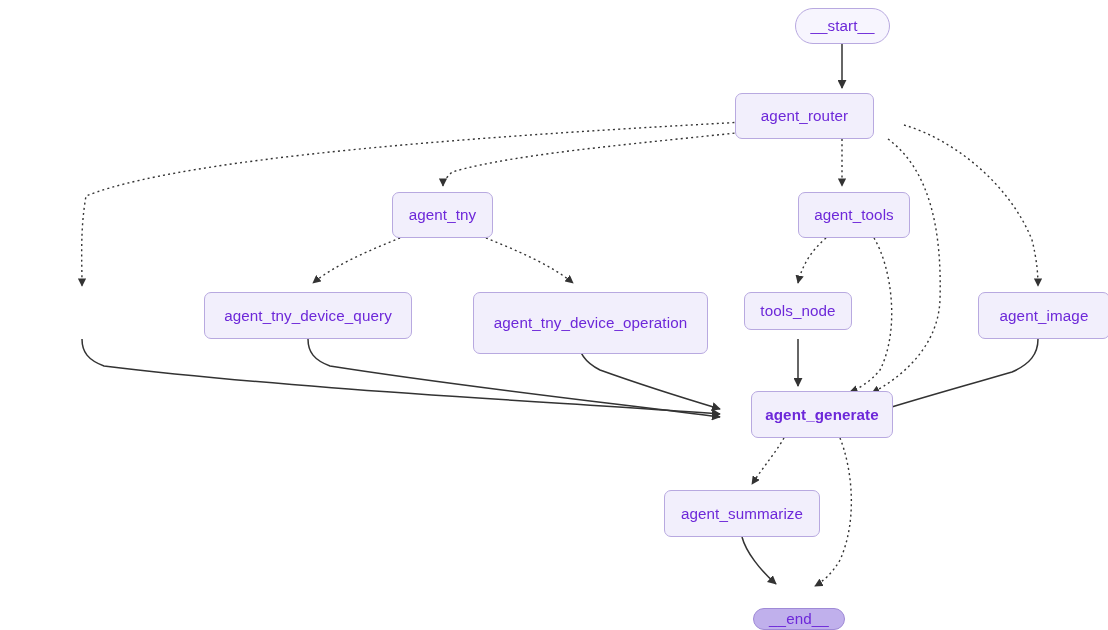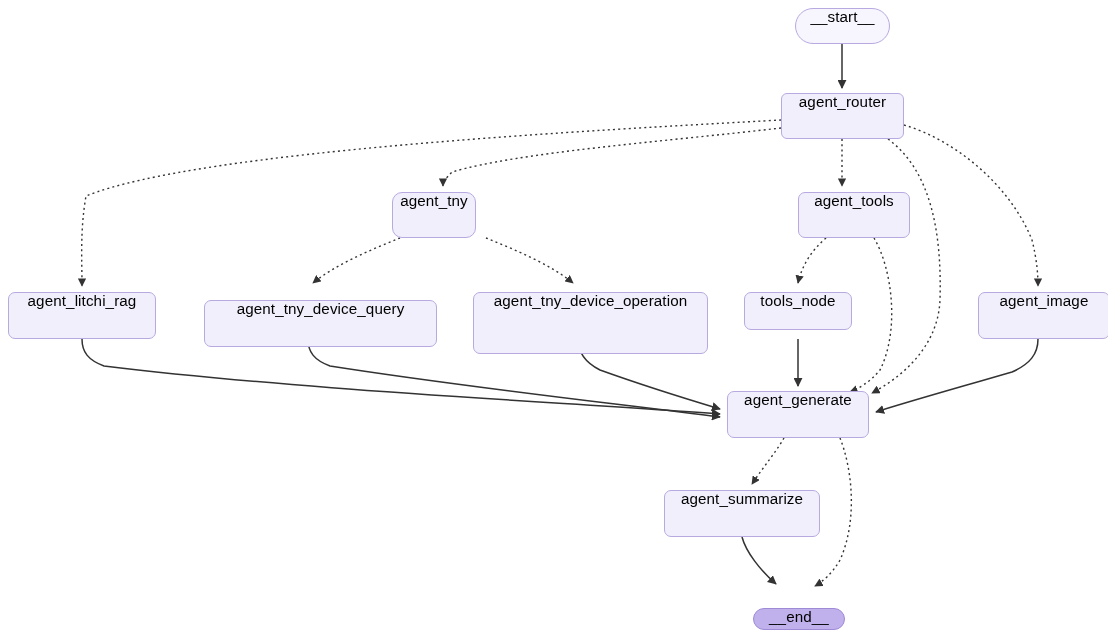--- a/index.html
+++ b/index.html
@@ -25,25 +25,26 @@
     left: 0;
     top: 0;
     width: 1108px;
     height: 630px;
     pointer-events: none;
   }
   .node {
     position: absolute;
     box-sizing: border-box;
     display: flex;
+    align-items: center;
     justify-content: center;
     background: #f2effc;
     border: 1.1px solid #b8a9e0;
     border-radius: 7px;
-    color: #000000;
+    color: #6d28d9;
     font-size: 15.2px;
     font-family: "Liberation Sans", sans-serif;
     letter-spacing: 0.1px;
     white-space: nowrap;
     line-height: 1;
   }
   .node.terminal {
     border-radius: 22px;
     background: #f7f5fe;
     border-color: #b8a9e0;
@@ -87,45 +88,42 @@
         <path d="M1038,339 C1038,354 1030,364 1012,372 C950,390 900,404 876,412" fill="none" stroke="#333333" stroke-width="1.5" marker-end="url(#arrowhead)"></path>
         <path d="M784,438 C776,452 764,466 752,484" fill="none" stroke="#333333" stroke-width="1.4" stroke-dasharray="2,3.2" marker-end="url(#arrowhead)"></path>
         <path d="M840,438 C852,468 858,520 840,560 C832,574 822,582 815,586" fill="none" stroke="#333333" stroke-width="1.4" stroke-dasharray="2,3.2" marker-end="url(#arrowhead)"></path>
         <path d="M742,537 C746,552 760,570 776,584" fill="none" stroke="#333333" stroke-width="1.5" marker-end="url(#arrowhead)"></path>
       </g>
   </svg>
 
   <div class="node terminal" style="left: 795px; top: 8px; width: 95px; height: 36px;">
     <span class="node-label">__start__</span>
   </div>
-  <div class="node" style="left: 781px; top: 93px; width: 123px; height: 46px; border-radius: 6px;">
+  <div class="node" style="left: 735px; top: 93px; width: 139px; height: 46px;">
     <span class="node-label">agent_router</span>
   </div>
-  <div class="node" style="left: 392px; top: 192px; width: 84px; height: 46px; border-radius: 10px;">
+  <div class="node" style="left: 392px; top: 192px; width: 101px; height: 46px;">
     <span class="node-label">agent_tny</span>
   </div>
   <div class="node" style="left: 786px; top: 192px; width: 112px; height: 46px; margin-left: 12px;">
     <span class="node-label">agent_tools</span>
   </div>
-  <div class="node" style="left: 8px; top: 292px; width: 148px; height: 47px;">
-    <span class="node-label">agent_litchi_rag</span>
-  </div>
-  <div class="node" style="left: 204px; top: 300px; width: 233px; height: 47px;">
+  <div class="node" style="left: 204px; top: 292px; width: 208px; height: 47px;">
     <span class="node-label">agent_tny_device_query</span>
   </div>
   <div class="node" style="left: 473px; top: 292px; width: 235px; height: 62px;">
     <span class="node-label">agent_tny_device_operation</span>
   </div>
   <div class="node" style="left: 744px; top: 292px; width: 108px; height: 38px;">
     <span class="node-label">tools_node</span>
   </div>
   <div class="node" style="left: 978px; top: 292px; width: 132px; height: 47px;">
     <span class="node-label">agent_image</span>
   </div>
-  <div class="node" style="left: 727px; top: 391px; width: 142px; height: 47px;">
+  <div class="node" style="left: 751px; top: 391px; width: 142px; height: 47px; font-weight: bold;">
     <span class="node-label">agent_generate</span>
   </div>
   <div class="node" style="left: 664px; top: 490px; width: 156px; height: 47px;">
     <span class="node-label">agent_summarize</span>
   </div>
   <div class="node terminal-end" style="left: 753px; top: 608px; width: 92px; height: 22px;">
     <span class="node-label">__end__</span>
   </div>
 
 </div>

